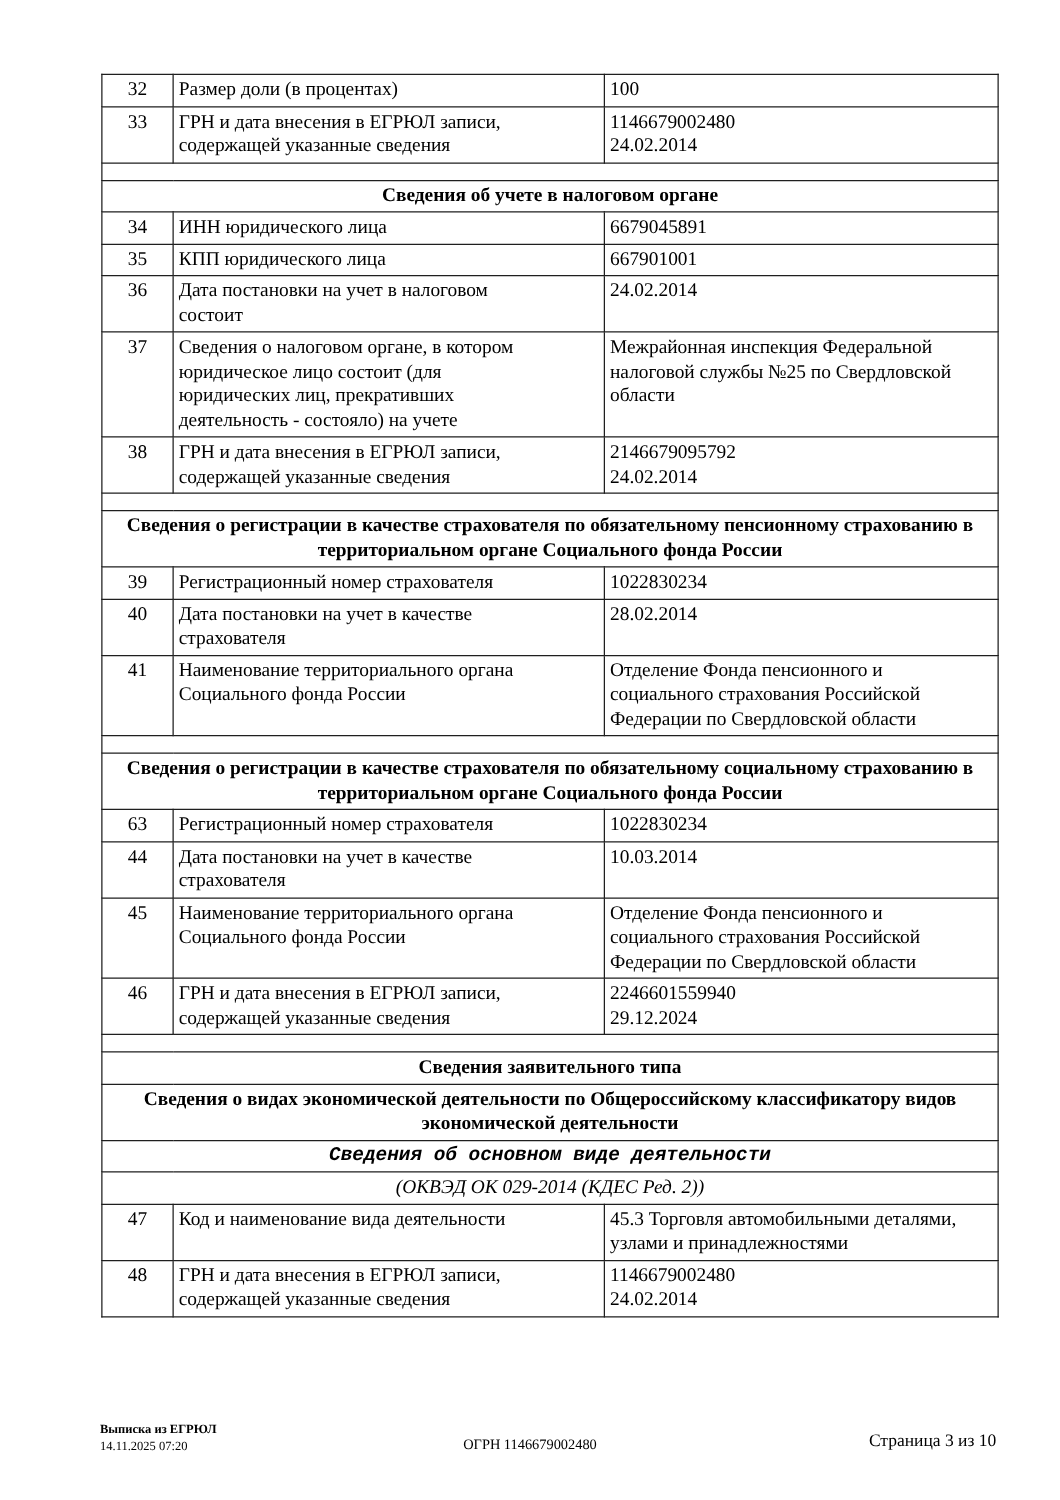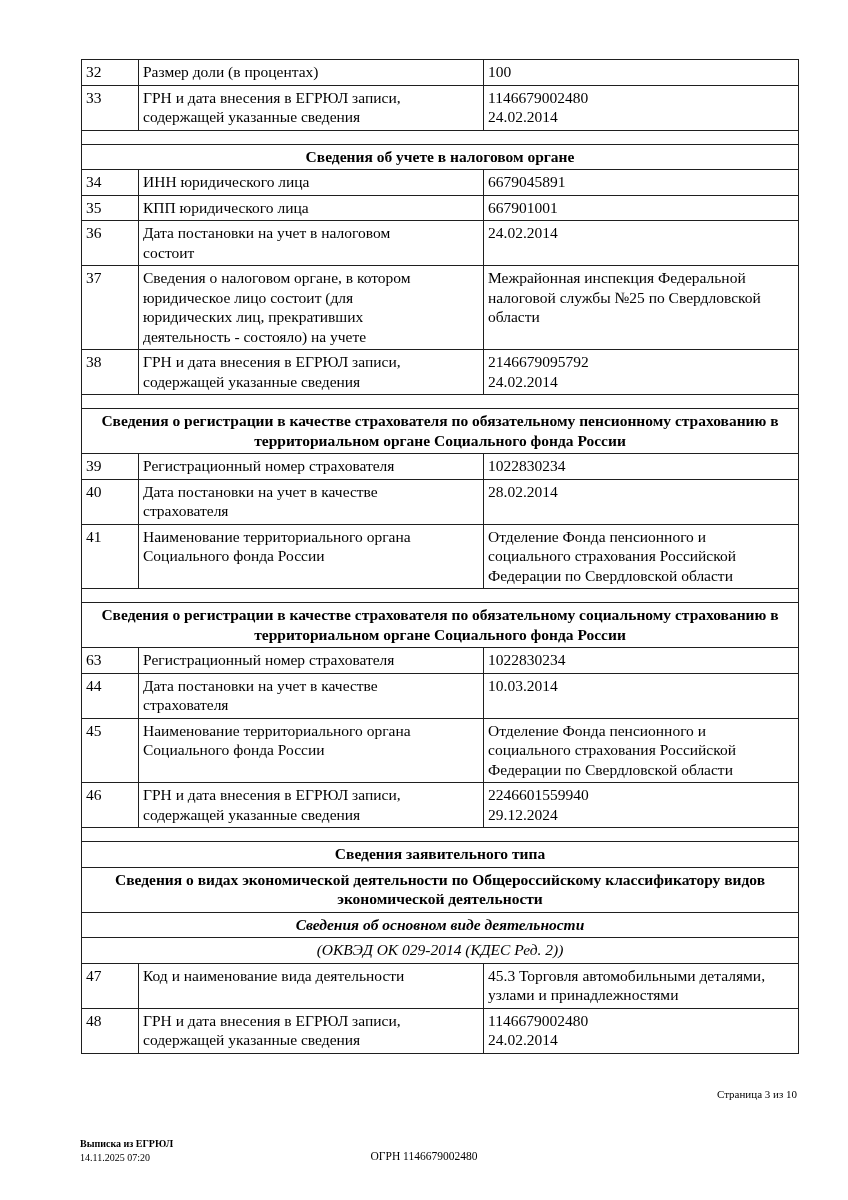--- a/index.html
+++ b/index.html
@@ -19,44 +19,44 @@
     table-layout:fixed;
   }
   table.reg td {
     border:1px solid #1f1f1f;
     vertical-align:top;
     font-size:15.5px;
     line-height:19.5px;
     padding:2px 4px 3px 4px;
     word-wrap:break-word;
   }
-  td.c-num   { width:48px; text-align:left; padding-left:2px; padding-right:2px; }
+  td.c-num   { width:48px; text-align:center; padding-left:2px; padding-right:2px; }
   td.c-label { width:336px; white-space:pre-line; }
   td.c-value { white-space:pre-line; }
   tr.gap td  { height:13px; padding:0; }
   td.sec {
     text-align:center;
     font-weight:bold;
     padding:2px 8px 3px 8px;
   }
-  td.sec.bi { font-style:italic; }
+  td.sec.bi { font-style:italic;font-family:Liberation Mono, monospace; }
   td.sec.it { font-style:italic; font-weight:normal;text-align:center; }
   .footer-left {
     position:absolute; left:80px; top:1137px;
     font-size:10px; line-height:13.5px;
     font-weight:bold;
   }
   .footer-left .fl2 { font-weight:normal; }
   .footer-center {
     position:absolute; left:0; right:0; top:1150px;
     text-align:center; font-size:11.5px;
   }
   .footer-right {
-    position:absolute; right:51px; top:1088px;
-    font-size:11px;
+    position:absolute; right:51px; top:1146px;
+    font-size:14px;
   }
 </style>
 </head>
 <body>
 
 <div class="page">
 
   <table class="reg">
     <tbody>
       <tr>

